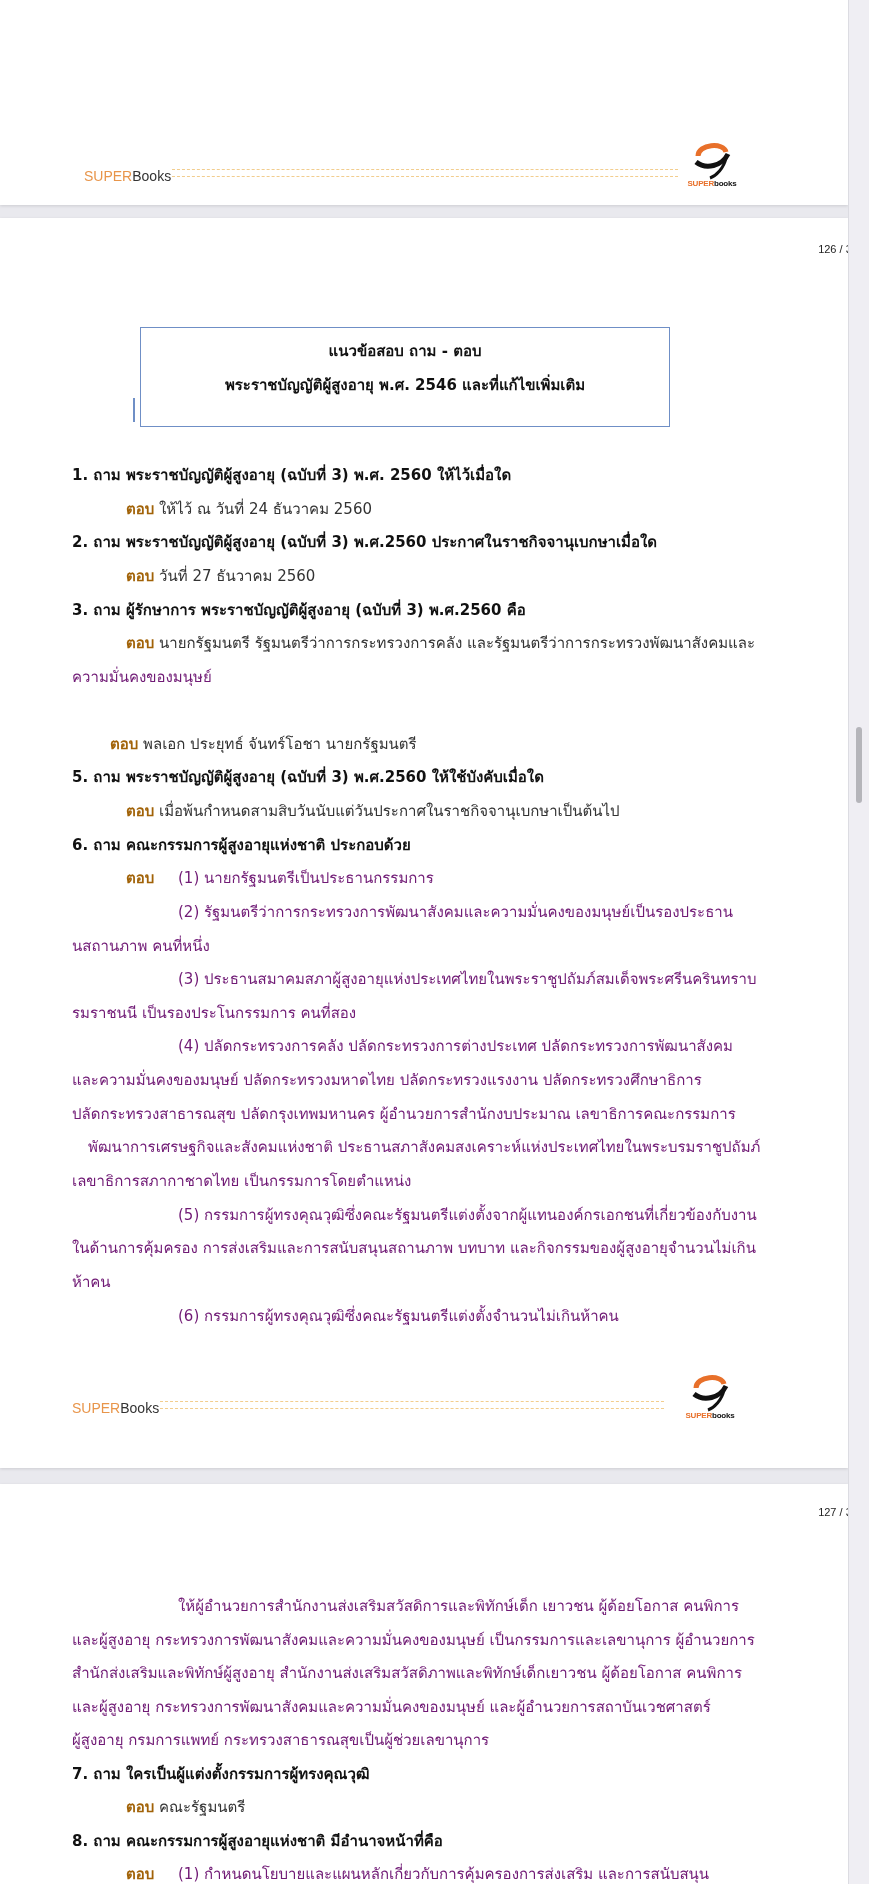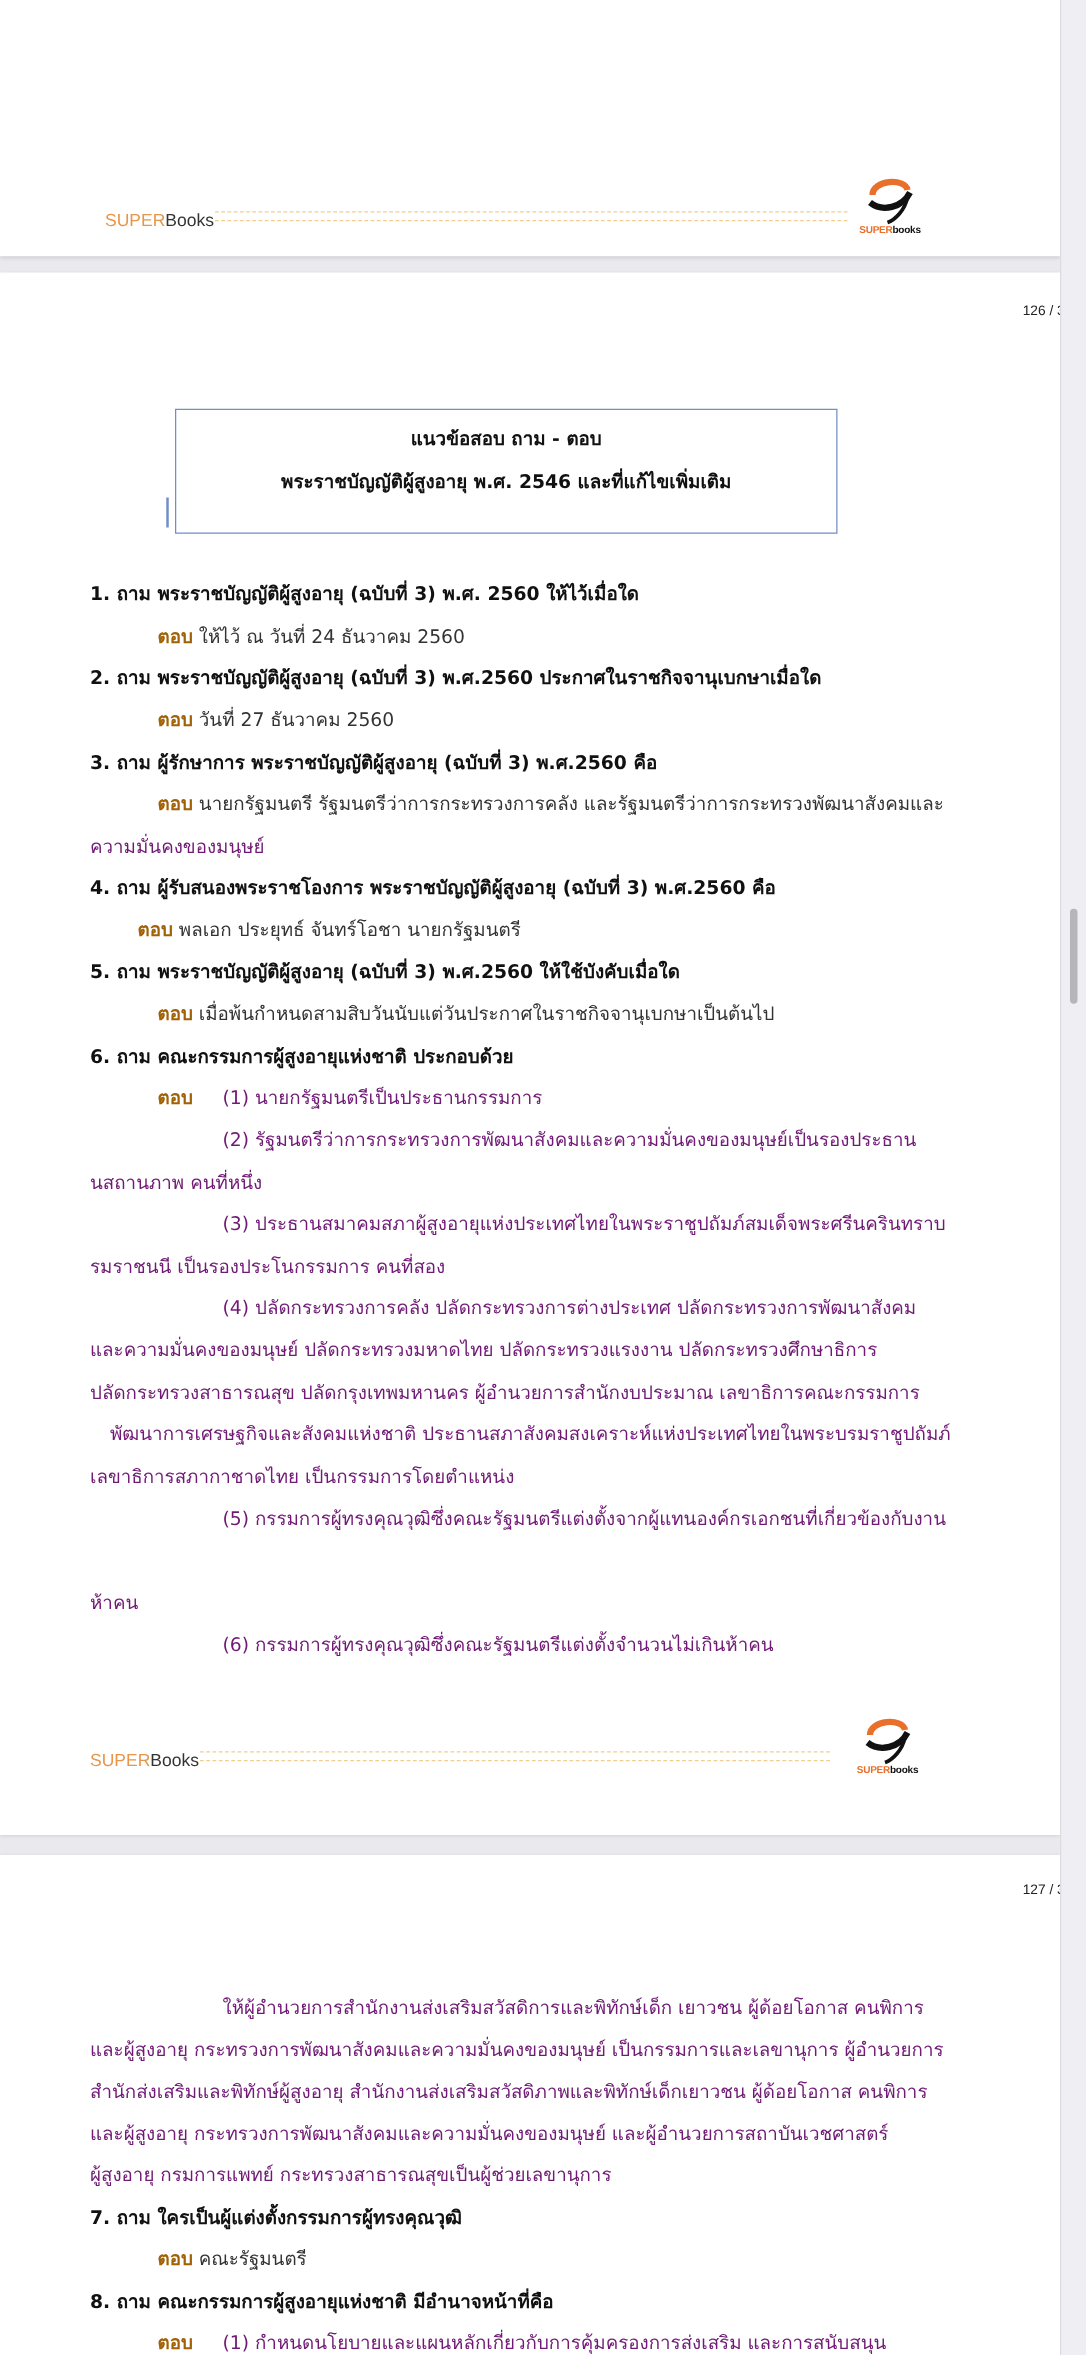--- a/index.html
+++ b/index.html
@@ -97,37 +97,37 @@
   </div>
   <div class="cursor-mark"></div>
 
   <div class="line q" style="left:72px;top:465px;">1. ถาม พระราชบัญญัติผู้สูงอายุ (ฉบับที่ 3) พ.ศ. 2560 ให้ไว้เมื่อใด</div>
   <div class="line" style="left:126px;top:499px;"><span class="ans-label">ตอบ</span><span class="ans-text"> ให้ไว้ ณ วันที่ 24 ธันวาคม 2560</span></div>
   <div class="line q" style="left:72px;top:532px;">2. ถาม พระราชบัญญัติผู้สูงอายุ (ฉบับที่ 3) พ.ศ.2560 ประกาศในราชกิจจานุเบกษาเมื่อใด</div>
   <div class="line" style="left:126px;top:566px;"><span class="ans-label">ตอบ</span><span class="ans-text"> วันที่ 27 ธันวาคม 2560</span></div>
   <div class="line q" style="left:72px;top:600px;">3. ถาม ผู้รักษาการ พระราชบัญญัติผู้สูงอายุ (ฉบับที่ 3) พ.ศ.2560 คือ</div>
   <div class="line" style="left:126px;top:633px;"><span class="ans-label">ตอบ</span><span class="ans-text"> นายกรัฐมนตรี รัฐมนตรีว่าการกระทรวงการคลัง และรัฐมนตรีว่าการกระทรวงพัฒนาสังคมและ</span></div>
   <div class="line body-text" style="left:72px;top:667px;">ความมั่นคงของมนุษย์</div>
-  <div class="line q" style="left:72px;top:700px;">4. ถาม ผู้รับสนองพระราชโองการ พระราชบัญญัติผู้สูงอายุ (ฉบับที่ 3) พ.ศ.2560 คือ</div>
   <div class="line" style="left:110px;top:734px;"><span class="ans-label">ตอบ</span><span class="ans-text"> พลเอก ประยุทธ์ จันทร์โอชา นายกรัฐมนตรี</span></div>
   <div class="line q" style="left:72px;top:767px;">5. ถาม พระราชบัญญัติผู้สูงอายุ (ฉบับที่ 3) พ.ศ.2560 ให้ใช้บังคับเมื่อใด</div>
   <div class="line" style="left:126px;top:801px;"><span class="ans-label">ตอบ</span><span class="ans-text"> เมื่อพ้นกำหนดสามสิบวันนับแต่วันประกาศในราชกิจจานุเบกษาเป็นต้นไป</span></div>
   <div class="line q" style="left:72px;top:835px;text-align:center;">6. ถาม คณะกรรมการผู้สูงอายุแห่งชาติ ประกอบด้วย</div>
   <div class="line" style="left:126px;top:868px;"><span class="ans-label">ตอบ</span></div>
   <div class="line body-text" style="left:178px;top:868px;">(1) นายกรัฐมนตรีเป็นประธานกรรมการ</div>
   <div class="line body-text" style="left:178px;top:902px;">(2) รัฐมนตรีว่าการกระทรวงการพัฒนาสังคมและความมั่นคงของมนุษย์เป็นรองประธาน</div>
   <div class="line body-text" style="left:72px;top:936px;">นสถานภาพ คนที่หนึ่ง</div>
   <div class="line body-text" style="left:178px;top:969px;">(3) ประธานสมาคมสภาผู้สูงอายุแห่งประเทศไทยในพระราชูปถัมภ์สมเด็จพระศรีนครินทราบ</div>
   <div class="line body-text" style="left:72px;top:1003px;">รมราชนนี เป็นรองประโนกรรมการ คนที่สอง</div>
   <div class="line body-text" style="left:178px;top:1036px;">(4) ปลัดกระทรวงการคลัง ปลัดกระทรวงการต่างประเทศ ปลัดกระทรวงการพัฒนาสังคม</div>
   <div class="line body-text" style="left:72px;top:1070px;">และความมั่นคงของมนุษย์ ปลัดกระทรวงมหาดไทย ปลัดกระทรวงแรงงาน ปลัดกระทรวงศึกษาธิการ</div>
   <div class="line body-text" style="left:72px;top:1104px;">ปลัดกระทรวงสาธารณสุข ปลัดกรุงเทพมหานคร ผู้อำนวยการสำนักงบประมาณ เลขาธิการคณะกรรมการ</div>
   <div class="line body-text" style="left:88px;top:1137px;">พัฒนาการเศรษฐกิจและสังคมแห่งชาติ ประธานสภาสังคมสงเคราะห์แห่งประเทศไทยในพระบรมราชูปถัมภ์</div>
   <div class="line body-text" style="left:72px;top:1171px;">เลขาธิการสภากาชาดไทย เป็นกรรมการโดยตำแหน่ง</div>
   <div class="line body-text" style="left:178px;top:1205px;">(5) กรรมการผู้ทรงคุณวุฒิซึ่งคณะรัฐมนตรีแต่งตั้งจากผู้แทนองค์กรเอกชนที่เกี่ยวข้องกับงาน</div>
+  <div class="line body-text" style="left:72px;top:1238px;">ในด้านการคุ้มครอง การส่งเสริมและการสนับสนุนสถานภาพ บทบาท และกิจกรรมของผู้สูงอายุจำนวนไม่เกิน</div>
   <div class="line body-text" style="left:72px;top:1272px;">ห้าคน</div>
   <div class="line body-text" style="left:178px;top:1306px;">(6) กรรมการผู้ทรงคุณวุฒิซึ่งคณะรัฐมนตรีแต่งตั้งจำนวนไม่เกินห้าคน</div>
 
   <div class="footer" style="top:1364px;">
     <div class="footer-brand" style="left:72px;">
       <span class="brand-super">SUPER</span><span class="brand-books">Books</span>
     </div>
     <div class="footer-rule" style="left:160px;right:184px;"></div>
     <div class="logo" style="right:112px;">
       <svg width="52" height="40" viewBox="0 0 52 40">

